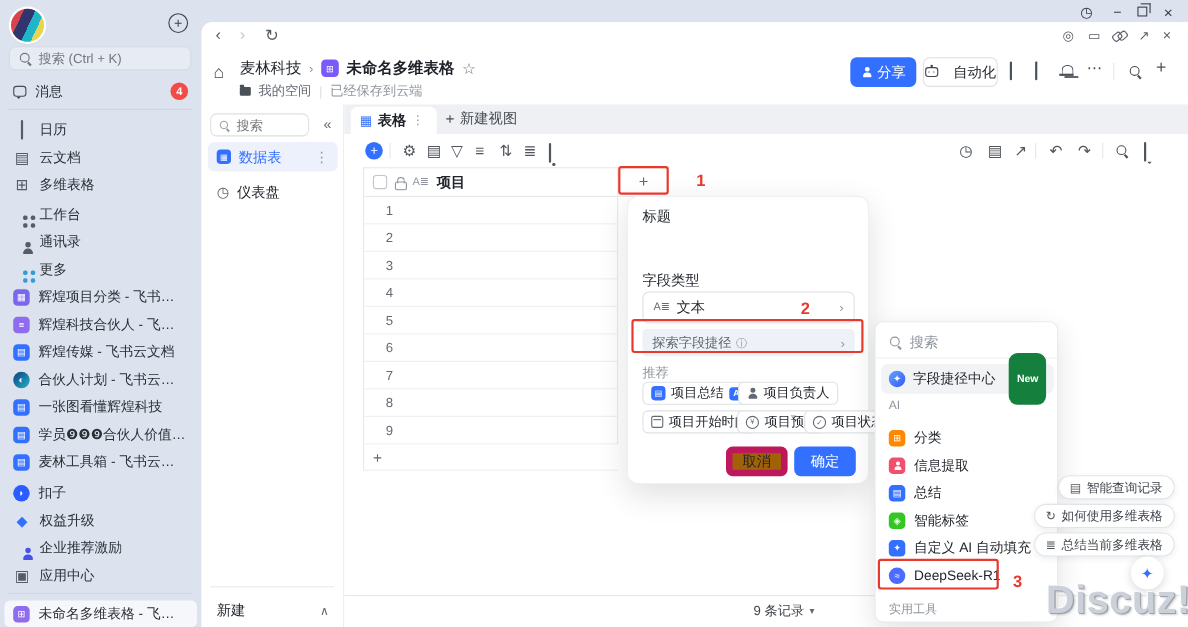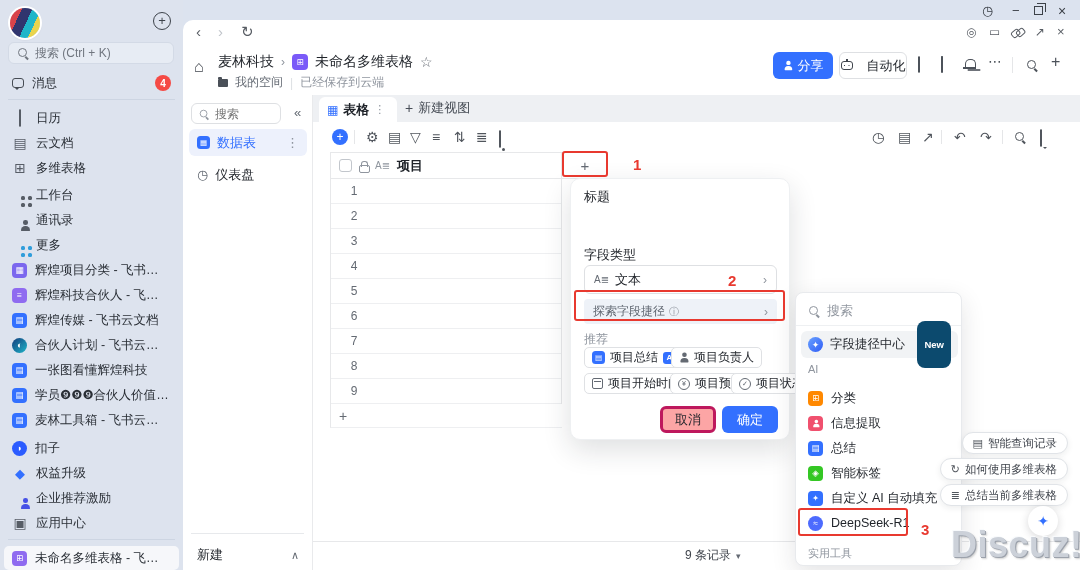--- a/index.html
+++ b/index.html
@@ -133,31 +133,31 @@
   .dlg-input::placeholder { color:#a9aeb6; }
   .dlg-select { position:absolute; left:13px; top:86px; width:193px; height:29px; border:1px solid #dee0e3; border-radius:6px;
     display:flex; align-items:center; gap:6px; padding:0 9px; }
   .dlg-short { position:absolute; left:13px; top:120px; width:193px; height:25px; background:#eef2f8; border-radius:4px;
     display:flex; align-items:center; gap:4px; padding:0 9px; color:#5f6670; font-size:12px; }
   .chev { margin-left:auto; color:#8f959e; font-size:12px; }
   .chip { position:absolute; height:21px; border:1px solid #dfe1e4; border-radius:5px; display:flex; align-items:center; gap:5px;
     padding:0 7px; font-size:12px; color:#1f2329; background:#fff; white-space:nowrap; }
   .ai-badge { background:#3370ff; color:#fff; font-size:8px; font-weight:700; border-radius:3px; padding:1.5px 3.5px; }
   .dlg-btn { position:absolute; top:227px; width:56px; height:27px; border-radius:6px; display:flex; align-items:center; justify-content:center; font-size:13px; }
-  .btn-cancel { left:89px; border:3px solid #be185d; background:#fca5a5; color:#1f2329; }
+  .btn-cancel { left:89px; border:6px solid #be185d; background:#a16207; color:#1f2329; }
   .btn-ok { left:151px; background:#3370ff; color:#fff; }
 
   
   .panel { position:absolute; left:795px; top:292px; width:167px; height:274px; background:#fff; border:1px solid #e8eaed; border-radius:8px;
     box-shadow:0 8px 24px rgba(31,35,41,.12); z-index:25; }
   .pn-search { position:absolute; left:12px; top:9px; display:flex; align-items:center; gap:7px; color:#8f959e; font-size:13px; }
   .pn-div { position:absolute; left:0; top:32px; width:100%; height:1px; background:#eef0f2; }
   .pn-center { position:absolute; left:5px; top:38px; width:157px; height:27px; background:#f1f3f5; border-radius:6px;
     display:flex; align-items:center; gap:7px; padding:0 7px; font-size:12.5px; }
-  .pn-newbadge { margin-left:auto; background:#0c4a6e; color:#fff; font-size:9.5px; font-weight:700; border-radius:8px; padding:18px 7px; }
+  .pn-newbadge { margin-left:auto; background:#15803d; color:#fff; font-size:9.5px; font-weight:700; border-radius:8px; padding:18px 7px; }
   .pn-sec { position:absolute; left:12px; font-size:11px; color:#8f959e; }
   .pn-item { position:absolute; left:5px; width:157px; height:24px; display:flex; align-items:center; gap:8px; padding:0 7px; font-size:12.5px; color:#1f2329; }
 
   
   .pill { position:absolute; right:12px; height:22px; background:#fff; border:1px solid #e1e4e8; border-radius:12px;
     box-shadow:0 2px 6px rgba(31,35,41,.08); display:flex; align-items:center; gap:5px; padding:0 10px;
     font-size:11.5px; color:#40454d; z-index:30; white-space:nowrap; }
   .sparkle { position:absolute; left:1028px; top:506px; width:30px; height:30px; background:#fff; border-radius:50%;
     box-shadow:0 2px 8px rgba(31,35,41,.18); display:flex; align-items:center; justify-content:center; color:#3370ff; font-size:14px; z-index:30; }
 
@@ -282,21 +282,21 @@
       <span class="g" style="left:852px;font-size:12px;top:5px">↗</span>
       <span class="g" style="left:874px;font-size:13px;top:4px">×</span>
     </div>
 
     <div class="hdr">
       <span style="position:absolute;left:11px;top:13px;font-size:16px;color:#42474f">⌂</span>
       <div class="crumb1">
         <span>麦林科技</span>
         <span style="color:#8f959e;font-size:12px">›</span>
         <span class="sq" style="background:#7a5af8;width:16px;height:16px">⊞</span>
-        <span style="font-weight:400">未命名多维表格</span>
+        <span style="font-weight:700">未命名多维表格</span>
         <span style="color:#646a73">☆</span>
       </div>
       <div class="crumb2">
         <span class="fold"></span>
         <span>我的空间</span>
         <span style="color:#dde0e4">|</span>
         <span style="color:#8f959e">已经保存到云端</span>
       </div>
       <div class="btn-share">
         <span class="person" style="color:#fff;transform:scale(.85)"></span>

